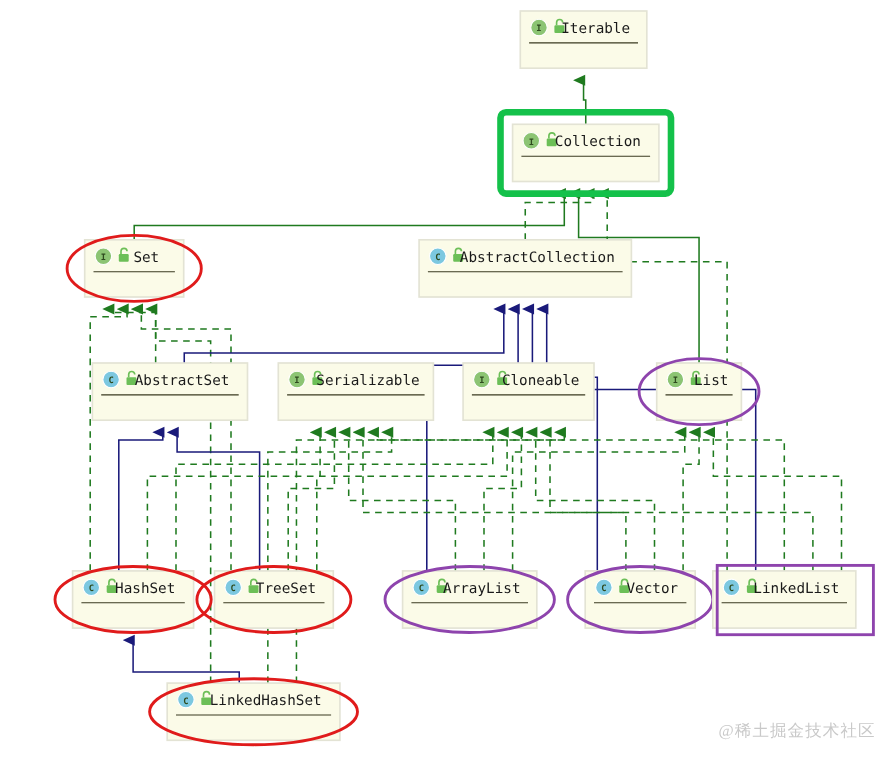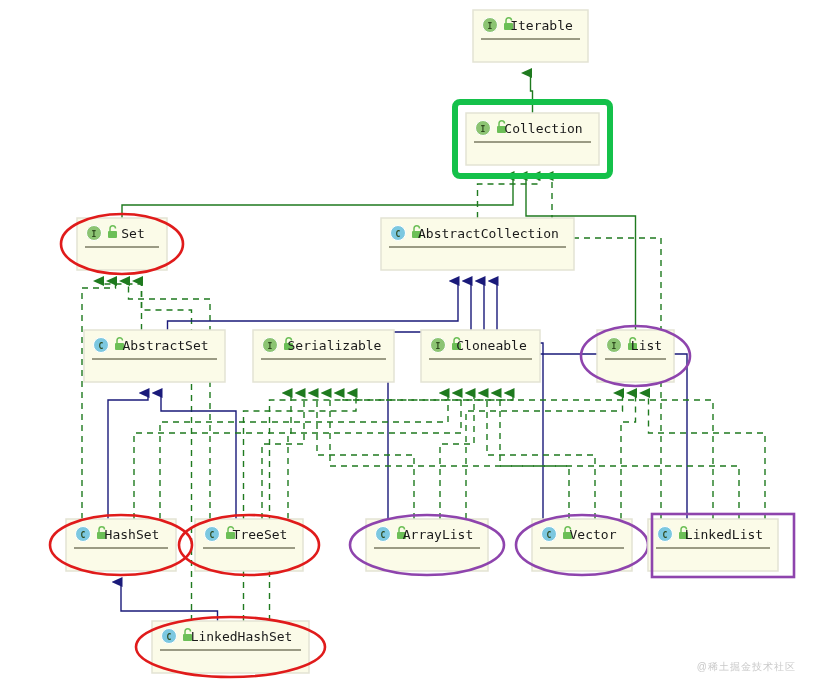--- a/index.html
+++ b/index.html
@@ -1,21 +1,21 @@
 <!DOCTYPE html>
 <html><head>
 <meta charset="utf-8">
 <style>
   html,body{margin:0;padding:0;background:#ffffff;}
   body{width:814px;height:692px;position:relative;overflow:hidden;
        font-family:"DejaVu Sans Mono",monospace;}
   #diagram{position:absolute;inset:0;width:814px;height:692px;}
   .node-title{font-family:"DejaVu Sans Mono",monospace;font-size:13px;fill:#1a1a1a;}
-  .watermark{position:absolute;right:18px;bottom:18px;font-family:Liberation Sans, sans-serif;
-             font-size:10px;color:#c9c9c9;letter-spacing:1px;user-select:none;}
+  .watermark{position:absolute;right:18px;bottom:18px;font-family:Liberation Serif, serif;
+             font-size:15px;color:#c9c9c9;letter-spacing:1px;user-select:none;}
 </style>
 </head>
 <body>
 
 <svg id="diagram" viewBox="0 0 814 692">
   <defs>
     <marker id="arw-green" markerWidth="12" markerHeight="12" refX="5" refY="9.5" orient="auto" markerUnits="userSpaceOnUse">
       <path d="M5,0 L10,11 L0,11 Z" fill="#1f7a1f"></path>
     </marker>
     <marker id="arw-navy" markerWidth="12" markerHeight="12" refX="5" refY="9.5" orient="auto" markerUnits="userSpaceOnUse">

